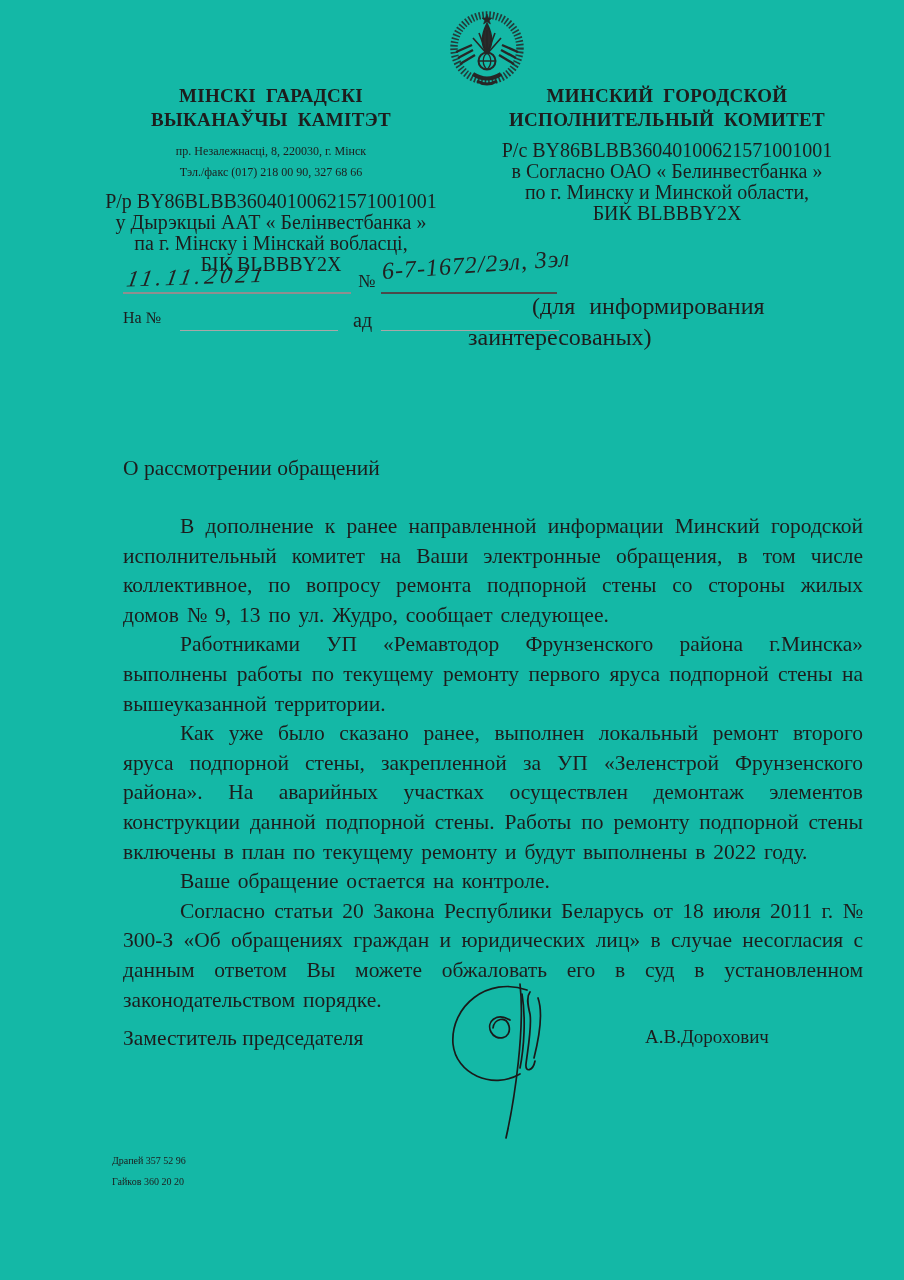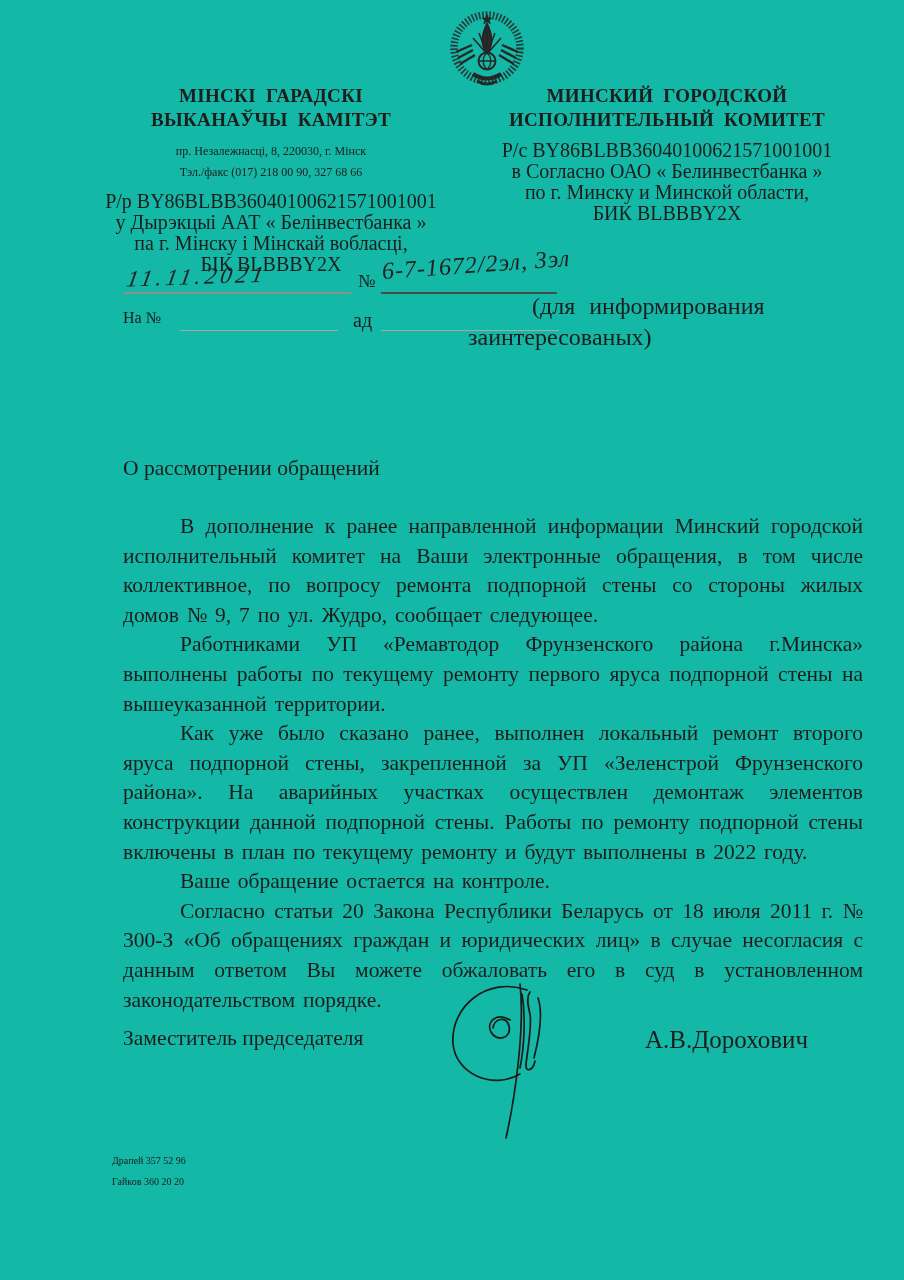--- a/index.html
+++ b/index.html
@@ -31,21 +31,21 @@
   .reply-line2{position:absolute;left:381px;top:304px;width:178px;height:26px;border-bottom:1.5px solid #a8a8a8;}
   
   .note{position:absolute;left:468px;top:291px;width:400px;font-size:24px;line-height:31px;}
   .note-l1{padding-left:64px;word-spacing:8px;}
   
   .subject{position:absolute;left:123px;top:456px;font-size:21.5px;}
   .body-text{position:absolute;left:123px;top:512px;width:740px;font-size:21.5px;line-height:29.6px;text-align:justify;}
   .body-text p{margin:0;text-indent:57px;word-spacing:2.5px;}
   
   .sig-pos{position:absolute;left:123px;top:1026px;font-size:21.5px;}
-  .sig-name{position:absolute;left:645px;top:1026px;font-size:25px;}
+  .sig-name{position:absolute;left:645px;top:1026px;font-size:19px;}
   .signature-svg{position:absolute;left:430px;top:976px;}
   
   .footer{position:absolute;left:112px;top:1151px;font-size:10px;line-height:20.5px;}
   .footer div{margin:0;}
 </style>
 </head>
 <body>
 
 <div class="page">
 
@@ -105,21 +105,21 @@
   <div class="reply-line2"></div>
 
   <div class="note">
     <div class="note-l1">(для информирования</div>
     <div class="note-l2">заинтересованых)</div>
   </div>
 
   <div class="subject">О рассмотрении обращений</div>
 
   <div class="body-text">
-    <p>В дополнение к ранее направленной информации Минский городской исполнительный комитет на Ваши электронные обращения, в том числе коллективное, по вопросу ремонта подпорной стены со стороны жилых домов № 9, 7 по ул. Жудро, сообщает следующее.</p>
+    <p>В дополнение к ранее направленной информации Минский городской исполнительный комитет на Ваши электронные обращения, в том числе коллективное, по вопросу ремонта подпорной стены со стороны жилых домов № 9, 13 по ул. Жудро, сообщает следующее.</p>
     <p>Работниками УП «Ремавтодор Фрунзенского района г.Минска» выполнены работы по текущему ремонту первого яруса подпорной стены на вышеуказанной территории.</p>
     <p>Как уже было сказано ранее, выполнен локальный ремонт второго яруса подпорной стены, закрепленной за УП «Зеленстрой Фрунзенского района». На аварийных участках осуществлен демонтаж элементов конструкции данной подпорной стены. Работы по ремонту подпорной стены включены в план по текущему ремонту и будут выполнены в 2022 году.</p>
     <p>Ваше обращение остается на контроле.</p>
     <p>Согласно статьи 20 Закона Республики Беларусь от 18 июля 2011 г. № 300-З «Об обращениях граждан и юридических лиц» в случае несогласия с данным ответом Вы можете обжаловать его в суд в установленном законодательством порядке.</p>
   </div>
 
   <div class="sig-pos">Заместитель председателя</div>
   <div class="sig-name">А.В.Дорохович</div>
   <div class="signature-svg">
     <svg viewBox="0 0 170 185" width="170" height="185" xmlns="http://www.w3.org/2000/svg">

